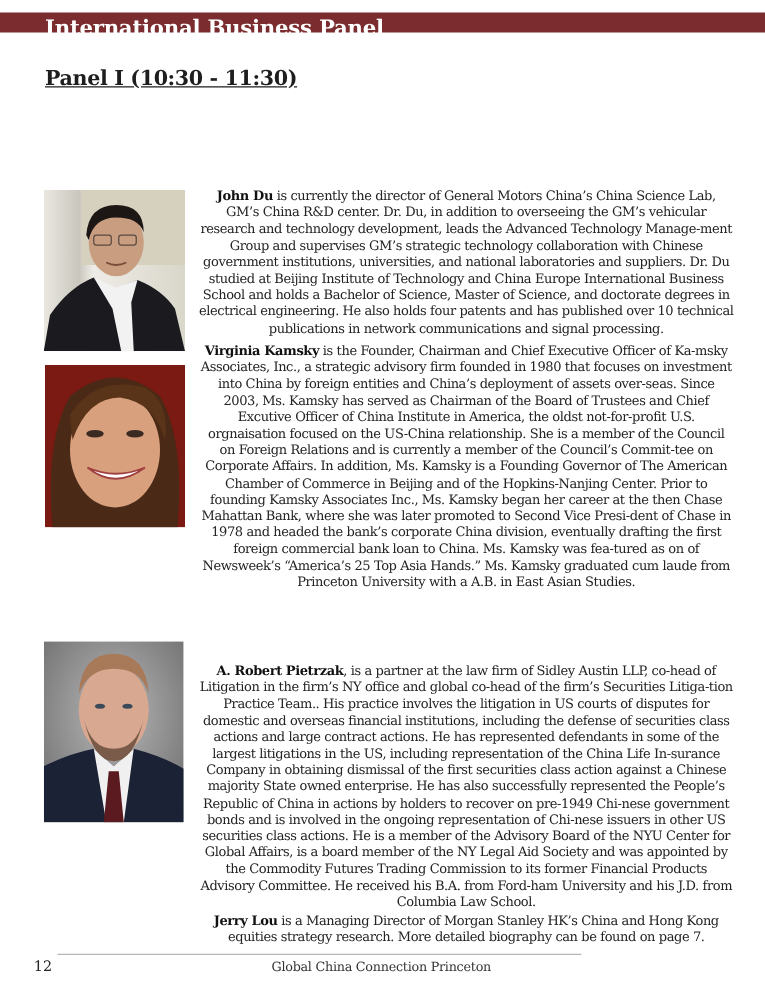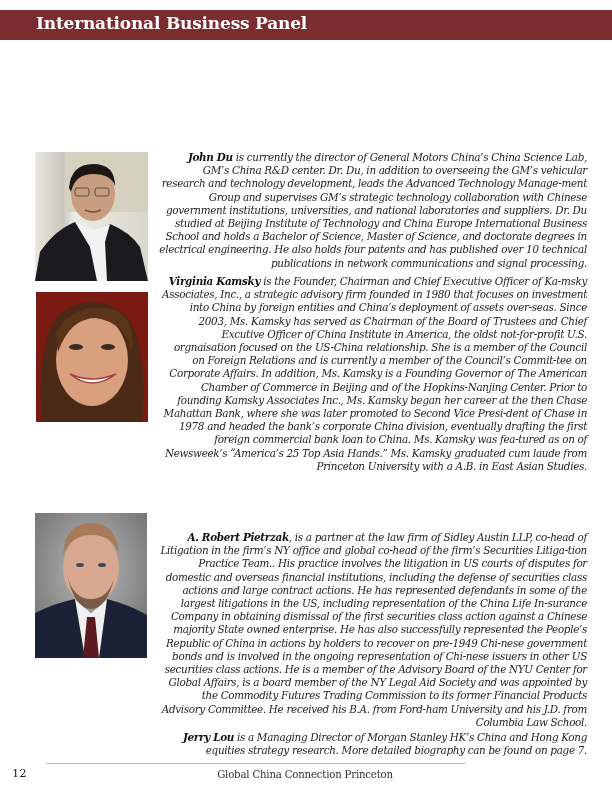--- a/index.html
+++ b/index.html
@@ -1,21 +1,21 @@
 <!DOCTYPE html>
 <html><head>
 <meta charset="utf-8">
 <style>
   html, body { margin: 0; padding: 0; }
   body {
     width: 612px; height: 792px; background: #ffffff; position: relative; overflow: hidden;
     font-family: "DejaVu Serif", "Liberation Serif", serif; color: #1e1e1e;
   }
   .banner {
-    position: absolute; left: 0; top: 10px; width: 612px; height: 30px;
+    position: absolute; left: 0; top: 10px; width: 612px; height: 16px;
     background: #7b2c2e;
   }
   .banner-title {
     position: absolute; left: 36px; top: 3px;
     color: #ffffff; font-weight: bold; font-size: 17px; letter-spacing: -0.2px;
     font-family: "DejaVu Serif", serif;
   }
   .panel-heading {
     position: absolute; left: 36px; top: 52px; width: 545px;
     font-weight: bold; color: #1e1e1e; font-family: "DejaVu Serif", serif;
@@ -26,46 +26,46 @@
   }
   .panel-topic {
     font-size: 16.5px; line-height: 21.5px; display: block; letter-spacing: -0.45px;
   }
   .photo {
     position: absolute; overflow: hidden;
   }
   .bio {
     position: absolute; left: 159px; width: 428px;
     font-size: 10.4px; line-height: 13.2px; letter-spacing: -0.32px;
-    color: #232323; font-family: "DejaVu Serif", serif; text-align: right;
+    color: #232323; font-family: "DejaVu Serif", serif; text-align: center;
     hyphens: manual;
-    font-style: italic;
   }
   .bio b { color: #111; }
   .footer-line {
     position: absolute; left: 46px; top: 763px; width: 419px; height: 1px; background: #b5b5b5;
   }
   .page-number {
-    position: absolute; left: 12px; top: 766px; font-size: 11.5px; color: #222;
+    position: absolute; left: 27px; top: 766px; font-size: 11.5px; color: #222;
   }
   .footer-text {
     position: absolute; left: 0; width: 612px; top: 769px; text-align: center;
     font-size: 10.2px; color: #333; letter-spacing: -0.2px;
     padding-left: 0;
   }
   .footer-text span { position: relative; left: -1px; text-align: right; }
 </style>
 </head>
 <body>
 
 <div class="banner">
   <span class="banner-title">International Business Panel</span>
 </div>
 
 <div class="panel-heading">
+  <span class="panel-time">Panel I (10:30 - 11:30)</span>
 </div>
 
 <div class="photo" style="left:35px; top:152px; width:113px; height:129px;">
   <svg width="113" height="129" viewBox="0 0 113 129">
     <defs>
       <linearGradient id="bg1" x1="0" y1="0" x2="1" y2="0">
         <stop offset="0" stop-color="#e9e7e0"></stop>
         <stop offset="0.25" stop-color="#c9c7bd"></stop>
         <stop offset="0.35" stop-color="#eeece6"></stop>
         <stop offset="1" stop-color="#d9d6ca"></stop>

